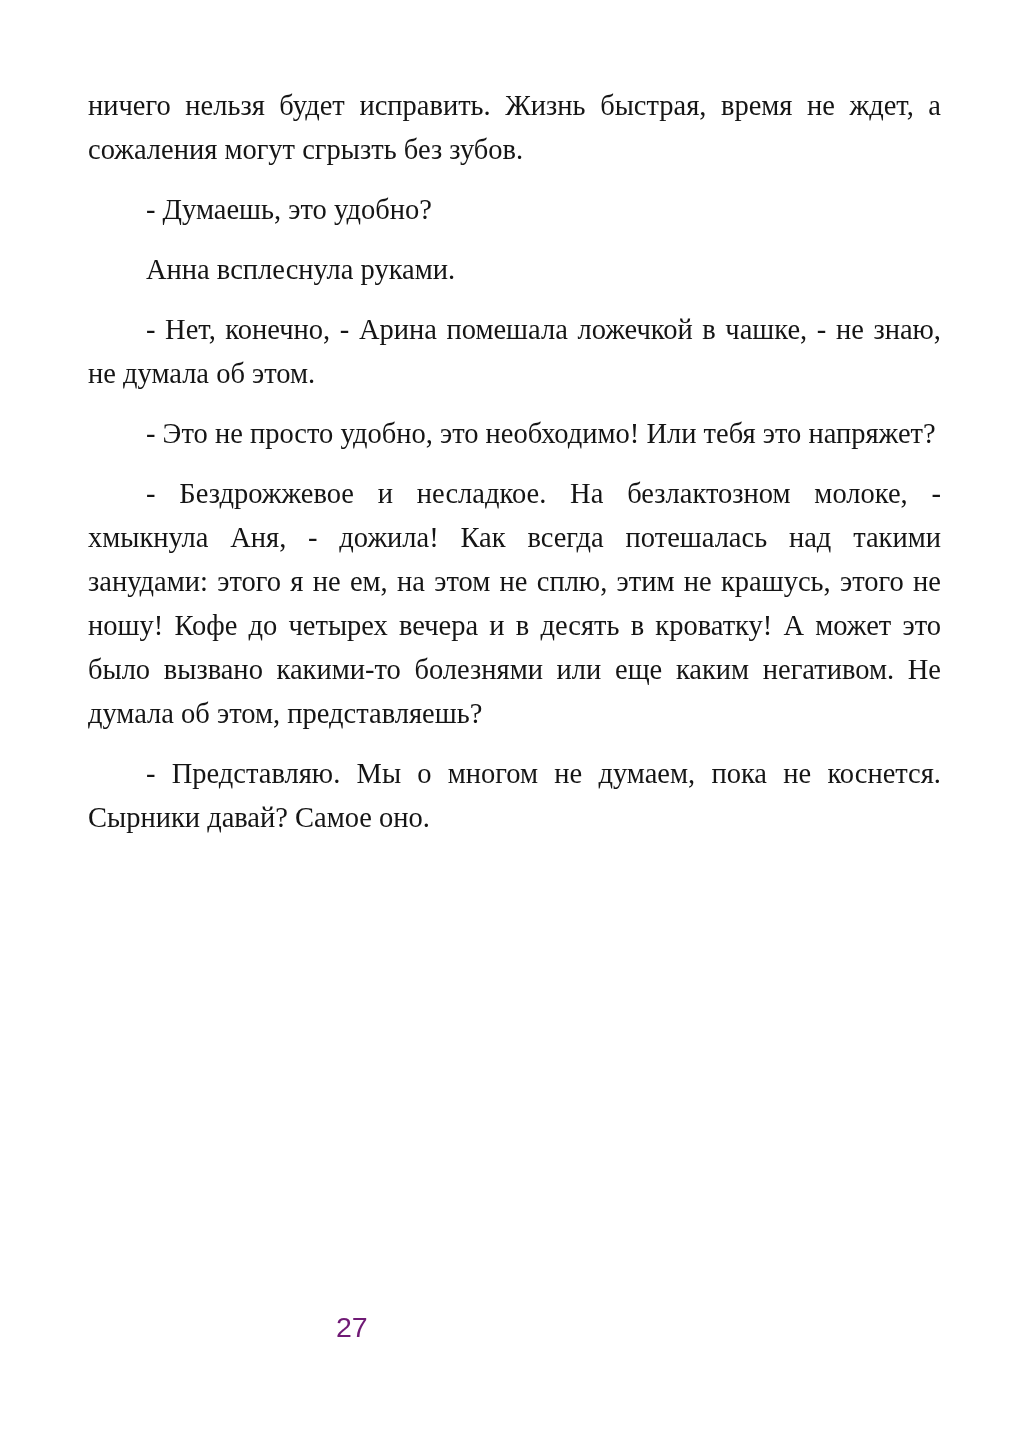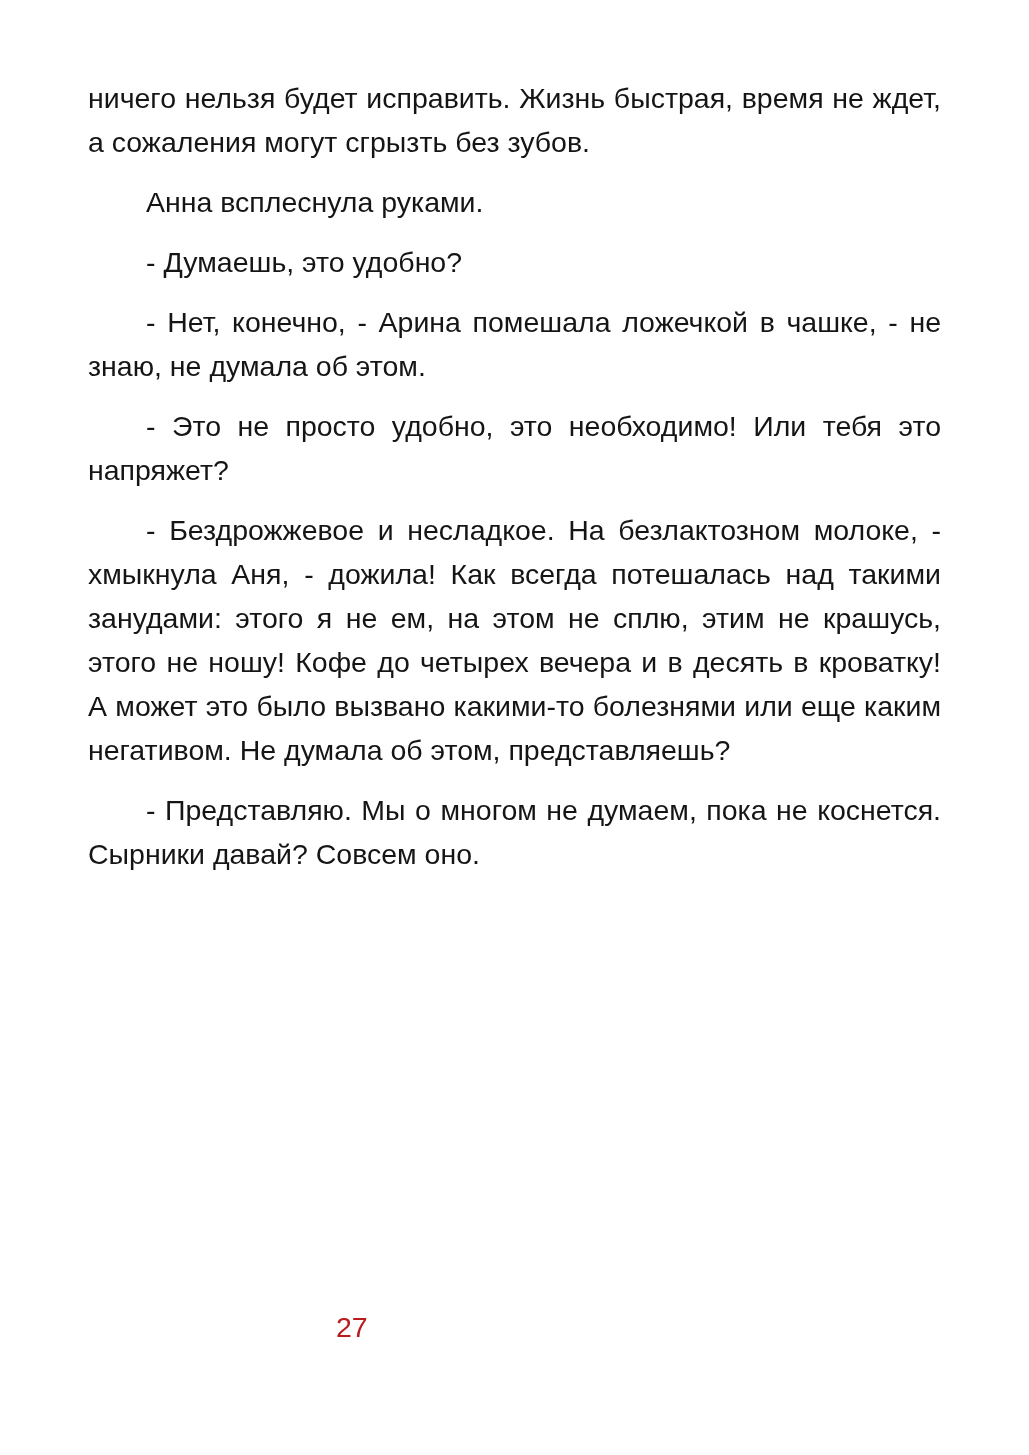--- a/index.html
+++ b/index.html
@@ -20,41 +20,42 @@
     position: absolute;
     left: 88px;
     top: 76px;
     width: 853px;
     color: #151515;
     font-size: 28.5px;
     line-height: 44px;
     text-align: justify;
   }
   .text-block p {
-    margin: 0 0 16px 0;
+    margin: 8px 0 16px 0;
+    font-family: Liberation Serif, serif;
   }
   .text-block p.indent {
     text-indent: 58px;
   }
   .page-number {
     position: absolute;
     left: 336px;
     top: 1305px;
-    color: #b91c1c;
+    color: #701a75;
     font-size: 28.5px;
     line-height: 44px;
   }
 </style>
 </head>
 <body>
 
 <div class="page">
   <div class="text-block">
     <p>ничего нельзя будет исправить. Жизнь быстрая, время не ждет, а сожаления могут сгрызть без зубов.</p>
+    <p class="indent">- Думаешь, это удобно?</p>
     <p class="indent">Анна всплеснула руками.</p>
-    <p class="indent">- Думаешь, это удобно?</p>
     <p class="indent">- Нет, конечно, - Арина помешала ложечкой в чашке, - не знаю, не думала об этом.</p>
     <p class="indent">- Это не просто удобно, это необходимо! Или тебя это напряжет?</p>
     <p class="indent">- Бездрожжевое и несладкое. На безлактозном молоке, - хмыкнула Аня, - дожила! Как всегда потешалась над такими занудами: этого я не ем, на этом не сплю, этим не крашусь, этого не ношу! Кофе до четырех вечера и в десять в кроватку! А может это было вызвано какими-то болезнями или еще каким негативом. Не думала об этом, представляешь?</p>
-    <p class="indent">- Представляю. Мы о многом не думаем, пока не коснется. Сырники давай? Совсем оно.</p>
+    <p class="indent">- Представляю. Мы о многом не думаем, пока не коснется. Сырники давай? Самое оно.</p>
   </div>
   <div class="page-number">27</div>
 </div>
 
 </body></html>

